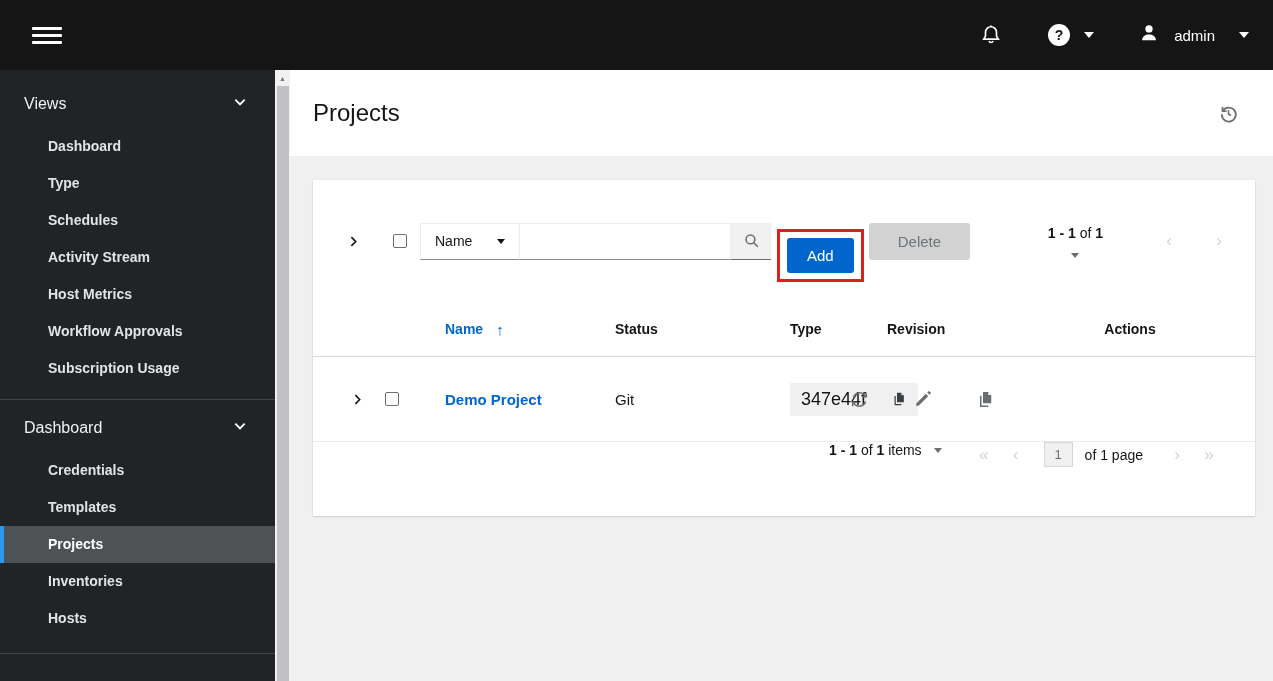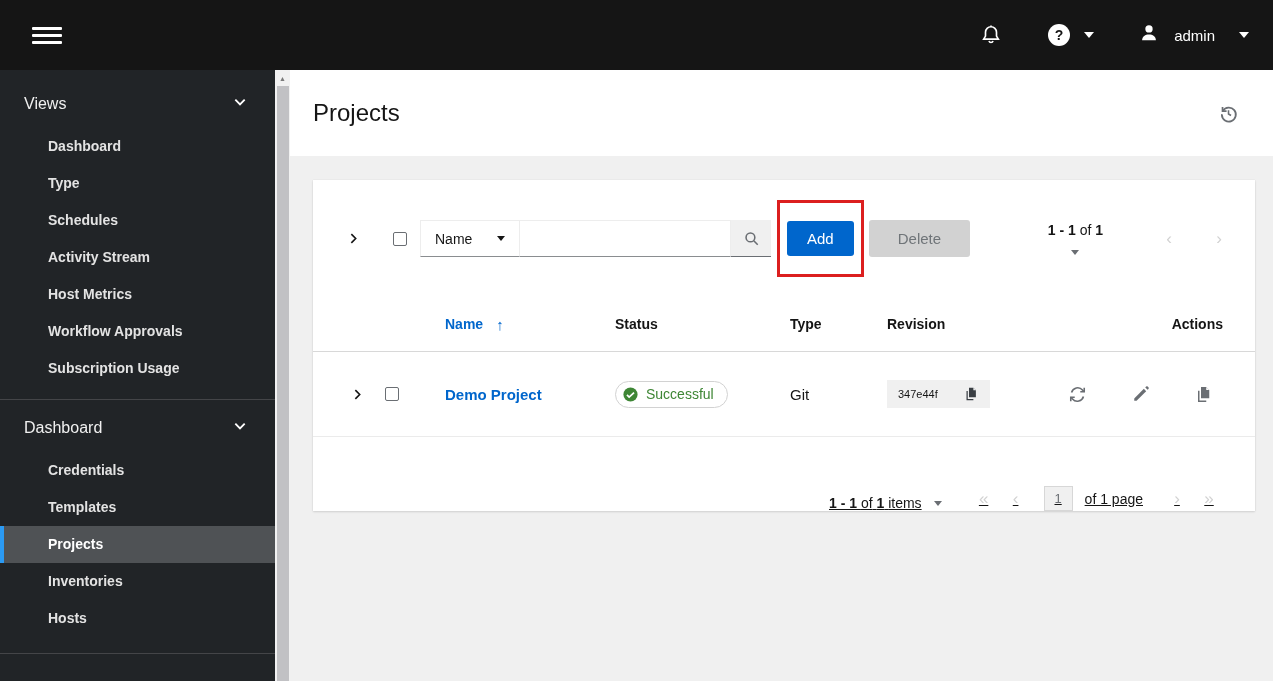--- a/index.html
+++ b/index.html
@@ -47,49 +47,49 @@
   .card { background:#fff; box-shadow:0 1px 2px rgba(3,3,3,.12), 0 0 1px rgba(3,3,3,.1); }
 
   
   .toolbar { display:flex; align-items:center; padding:20px 24px 20px 16px; }
   .expand-btn { width:48px; display:flex; justify-content:center; color:#151515; cursor:pointer; }
   .pf-check { width:14px; height:14px; border:1px solid #6a6e73; border-radius:2px; background:#fff; cursor:pointer; flex-shrink:0; }
   .toolbar .pf-check { margin:0 13px 0 16px; }
   .filter-select { display:flex; align-items:center; justify-content:space-between; width:100px; height:37px; padding:0 14px; background:#fff; border:1px solid #ededed; border-bottom:1px solid #8a8d90; cursor:pointer; font-size:14px; color:#151515; }
   .search-input { width:211px; height:37px; border:1px solid #ededed; border-left:none; border-bottom:1px solid #8a8d90; font-size:14px; padding:0 10px; outline:none; color:#151515; font-family:"Liberation Sans",sans-serif; }
   .search-btn { width:40px; height:37px; background:#f0f0f0; border:none; border-bottom:1px solid #6a6e73; color:#6a6e73; display:flex; align-items:center; justify-content:center; cursor:pointer; }
-  .annotation-box { border:3px solid #dc1f1f; padding:18px 7px; margin-left:6px; display:inline-flex; }
+  .annotation-box { border:3px solid #dc1f1f; padding:6px 7px; margin-left:6px; display:inline-flex;margin-top:29px; }
   .btn { font-family:"Liberation Sans",sans-serif; font-size:15px; border:none; border-radius:3px; cursor:pointer; }
   .btn-primary { background:#0066cc; color:#fff; padding:9px 20px; }
   .btn-disabled { background:#d2d2d2; color:#6f7478; padding:10px 29px; margin-left:5px; cursor:default; }
   .toolbar-spacer { flex:1; }
   .pagination-compact { display:flex; align-items:center; gap:12px; font-size:14px; color:#151515; cursor:pointer;flex-direction:column; }
   .pag-nav { display:flex; align-items:center; margin-left:28px; }
   .pag-arrow { width:24px; text-align:center; font-size:17px; color:#d2d2d2; cursor:default; margin-left:26px; }
   b.num { font-weight:700; }
 
   
   .tbl-grid { display:grid; grid-template-columns:56px 40px 190px 175px 97px 150px 1fr; align-items:center; padding-left:16px; }
   .tbl-head { height:55px; border-bottom:1px solid #d8d8d8; font-weight:700; font-size:14px; color:#151515; }
   .col-name { padding-left:20px; }
   .th-name { color:#0066cc; display:flex; align-items:center; gap:13px; cursor:pointer; }
   .sort-arrow { color:#0066cc; font-weight:700; font-size:15px; }
-  .th-actions { text-align:right; padding-right:32px; }
+  .th-actions { text-align:center; padding-right:32px; }
 
   .tbl-row { height:85px; border-bottom:1px solid #ebebeb; font-size:15px; }
   .cell-center { display:flex; justify-content:center; }
   .row-link { color:#0066cc; font-weight:700; font-size:15px; text-decoration:none; cursor:pointer; }
   .badge { display:inline-flex; align-items:center; gap:7px; border:1px solid #d2d2d2; border-radius:16px; background:#fff; padding:4px 13px 4px 6px; font-size:14px; color:#3e8635; }
-  .rev-chip { display:inline-flex; align-items:center; gap:26px; background:#f0f0f0; padding:6px 11px; font-size:11px; color:#151515; }
+  .rev-chip { display:inline-flex; align-items:center; gap:26px; background:#f0f0f0; padding:6px 11px; font-size:18px; color:#151515; }
   .rev-copy { color:#3a3f44; display:flex; cursor:pointer; }
   .row-actions { display:flex; justify-content:flex-end; align-items:center; gap:45px; padding-right:42px; color:#6a6e73; }
   .action-icon { cursor:pointer; display:flex; }
 
   
-  .tbl-footer { display:flex; align-items:flex-end; justify-content:flex-end; height:74px; padding-right:34px; font-size:14px; color:#151515;text-decoration:underline; }
+  .tbl-footer { display:flex; align-items:flex-start; justify-content:flex-end; height:74px; padding-right:34px; font-size:14px; color:#151515; }
   .items-select { display:flex; align-items:center; gap:12px; cursor:pointer; }
   .footer-nav { display:flex; align-items:center; margin-left:30px; }
   .page-box { width:29px; height:25px; background:#f0f0f0; border:1px solid #d7d7d7; color:#6a6e73; font-size:13px; display:flex; align-items:center; justify-content:center; margin:0 12px 0 16px; }
   .page-of { white-space:nowrap; }
   .footer-nav .pag-arrow { margin-left:0; }
   .footer-nav .pag-arrow + .pag-arrow { margin-left:8px; }
   .footer-nav .gap-l { margin-left:22px; }
 </style>
 </head>
 <body>
@@ -227,29 +227,20 @@
             <svg width="13" height="13" viewBox="0 0 24 24" fill="none" stroke="#151515" stroke-width="3">
                 <path d="M8 4l8 8-8 8"></path>
               </svg>
           </span>
           <span class="cell-center" style="justify-content:flex-start">
             <span class="pf-check"></span>
           </span>
           <span class="col-name">
             <a class="row-link">Demo Project</a>
           </span>
-          <span>
-            <span class="badge">
-              <svg width="17" height="17" viewBox="0 0 24 24">
-                <circle cx="12" cy="12" r="10" fill="#3e8635"></circle>
-                <path d="M7 12.6l3.1 3.1L17 9.2" stroke="#fff" stroke-width="2.4" fill="none"></path>
-              </svg>
-              <span>Successful</span>
-            </span>
-          </span>
           <span>Git</span>
           <span>
             <span class="rev-chip">
               <span>347e44f</span>
               <span class="rev-copy">
                 <svg width="15" height="16" viewBox="0 0 24 24" fill="currentColor">
                   <path d="M8 2h7l4 4v11H8z"></path>
                   <path d="M6 7v13h9v2H4V7z"></path>
                   <path d="M15 2v4h4z" fill="#f0f0f0"></path>
                 </svg>

